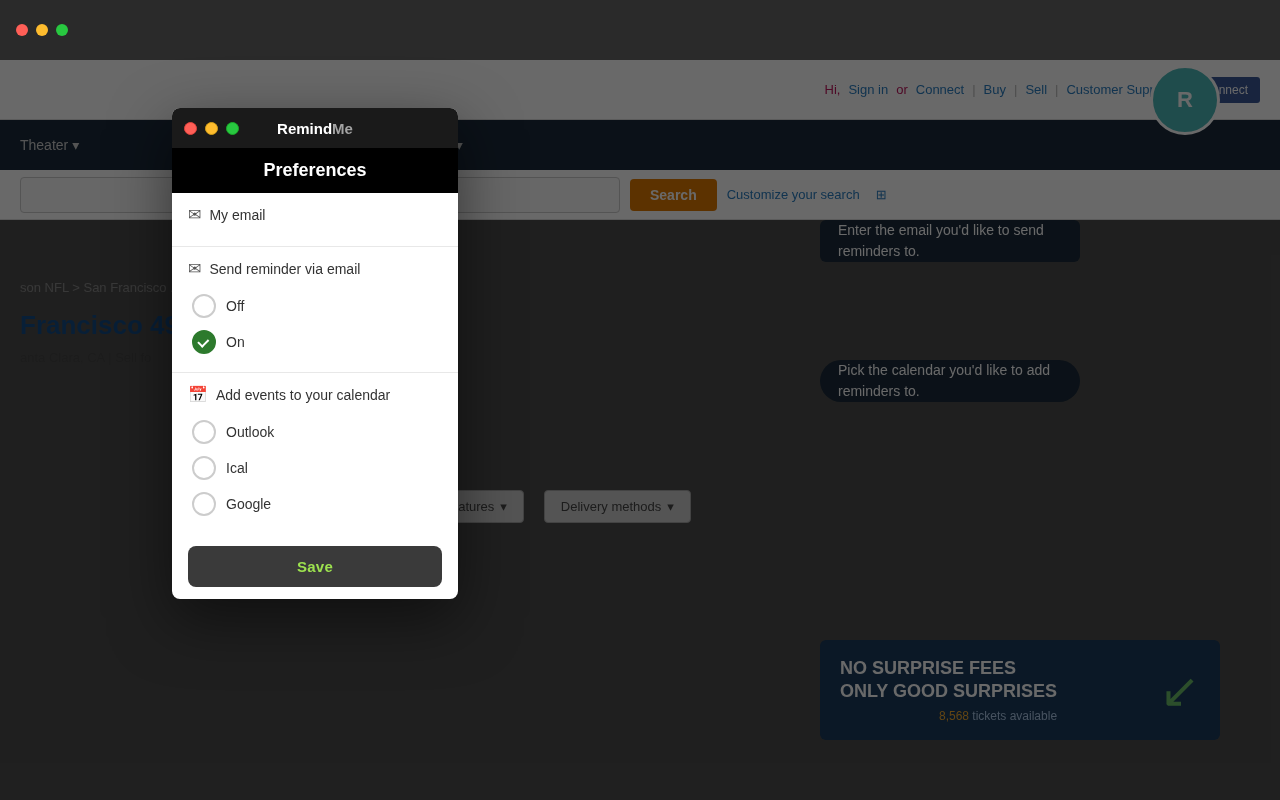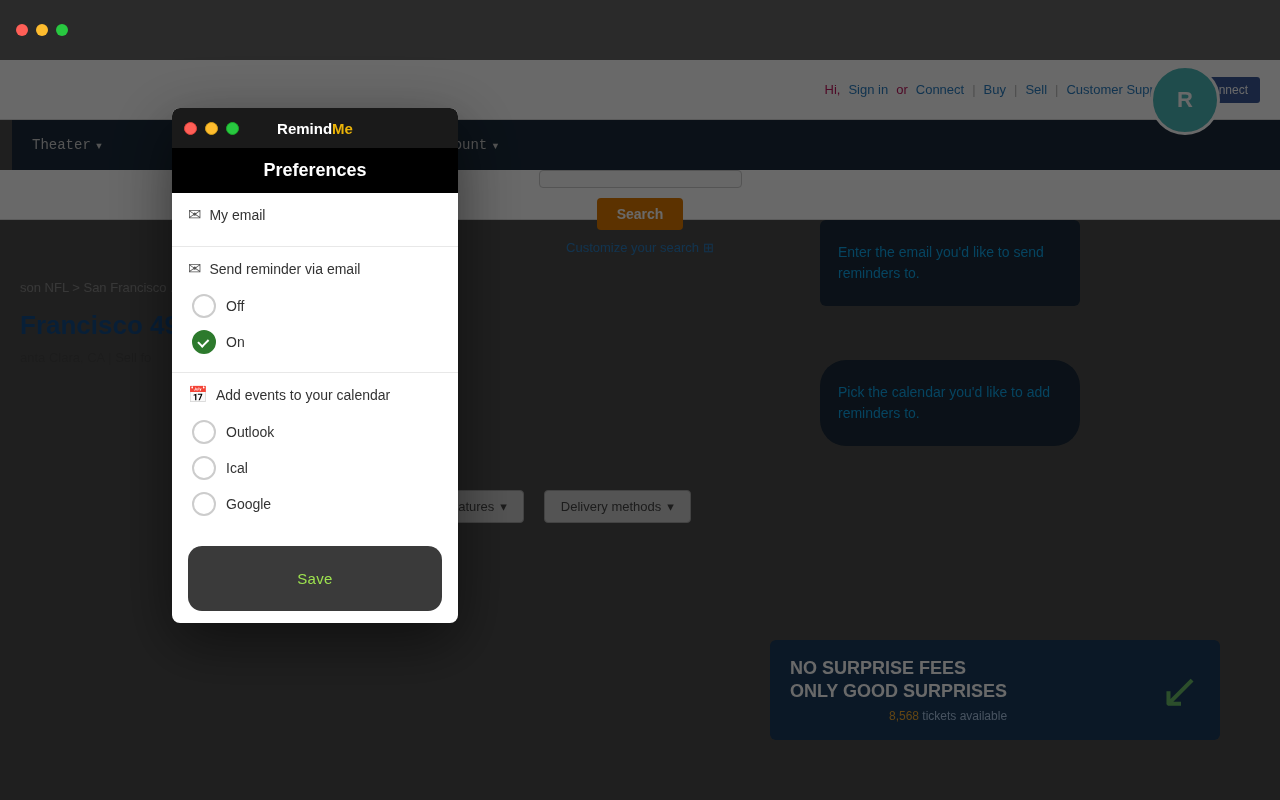--- a/index.html
+++ b/index.html
@@ -76,49 +76,47 @@
       font-size: 22px;
       font-weight: bold;
       border: 3px solid #fff;
       z-index: 5;
       filter: brightness(0.75);
     }
 
     
     .site-navbar {
       position: absolute;
-      top: 120px; left: 12px; right: 0;
+      top: 120px; left: 0; right: 0;
       height: 50px;
       background: #1a2a3a;
       display: flex;
       align-items: center;
       padding: 0 20px;
       gap: 20px;
       filter: brightness(0.75);
-      font-family: Liberation Mono, monospace;
     }
     .site-navbar .nav-item {
       color: #ccc;
       font-size: 14px;
       display: flex; align-items: center; gap: 4px;
     }
 
     
     .site-search-area {
       position: absolute;
       top: 170px; left: 0; right: 0;
       height: 50px;
       background: #fff;
       display: flex;
       align-items: center;
       padding: 0 20px;
       gap: 10px;
       border-bottom: 1px solid #ddd;
       filter: brightness(0.75);
-      flex-direction: column;
     }
     .search-input-bg {
       flex: 1;
       max-width: 600px;
       height: 36px;
       border: 1px solid #ccc;
       border-radius: 4px;
       padding: 0 10px;
       font-size: 14px;
       background: #fafafa;
@@ -129,45 +127,45 @@
       border: none;
       padding: 8px 20px;
       border-radius: 4px;
       font-size: 14px;
       font-weight: bold;
       cursor: pointer;
     }
     .customize-search {
       font-size: 13px;
       color: #2b7ec1;
-      display: flex; align-items: center; gap: 4px;
+      display: flex; align-items: center; gap: 16px;
     }
 
     
     .tooltip-bubble {
       position: absolute;
       top: 220px;
       right: 200px;
       background: #1a2a3a;
-      color: #0ea5e9;
-      padding: 22px 18px;
+      color: #ffffff;
+      padding: 0 18px;
       border-radius: 6px;
       font-size: 14px;
       line-height: 1.5;
       max-width: 260px;
       filter: brightness(0.75);
       z-index: 2;
     }
 
     
     .ad-banner {
       position: absolute;
       bottom: 60px;
       right: 60px;
-      width: 450px;
+      width: 400px;
       height: 100px;
       background: #1a3a5c;
       border-radius: 6px;
       display: flex;
       align-items: center;
       padding: 0 20px;
       color: #fff;
       filter: brightness(0.75);
       z-index: 2;
     }
@@ -214,21 +212,21 @@
     .modal-app-name {
       position: absolute;
       left: 50%;
       transform: translateX(-50%);
       color: #fff;
       font-size: 15px;
       font-weight: bold;
       letter-spacing: 0;
     }
     .modal-app-name .remind { color: #fff; }
-    .modal-app-name .me { color: #eab308; }
+    .modal-app-name .me { color: #a3a3a3; }
 
     
     .modal-header {
       background: #000000;
       padding: 12px 16px;
       text-align: center;
     }
     .modal-header-title {
       color: #fff;
       font-size: 18px;
@@ -292,27 +290,27 @@
       font-size: 14px;
       color: #333;
     }
 
     
     .modal-footer {
       padding: 12px 16px;
     }
     .save-btn {
       width: 100%;
-      padding: 24px;
+      padding: 12px;
       background: #3a3a3a;
       border: none;
-      border-radius: 14px;
+      border-radius: 8px;
       color: #9de24f;
       font-size: 15px;
-      font-weight: 400;
+      font-weight: 700;
       cursor: pointer;
       letter-spacing: 0.3px;
     }
 
     
     .bg-breadcrumb {
       position: absolute;
       top: 280px;
       left: 20px;
       font-size: 13px;

